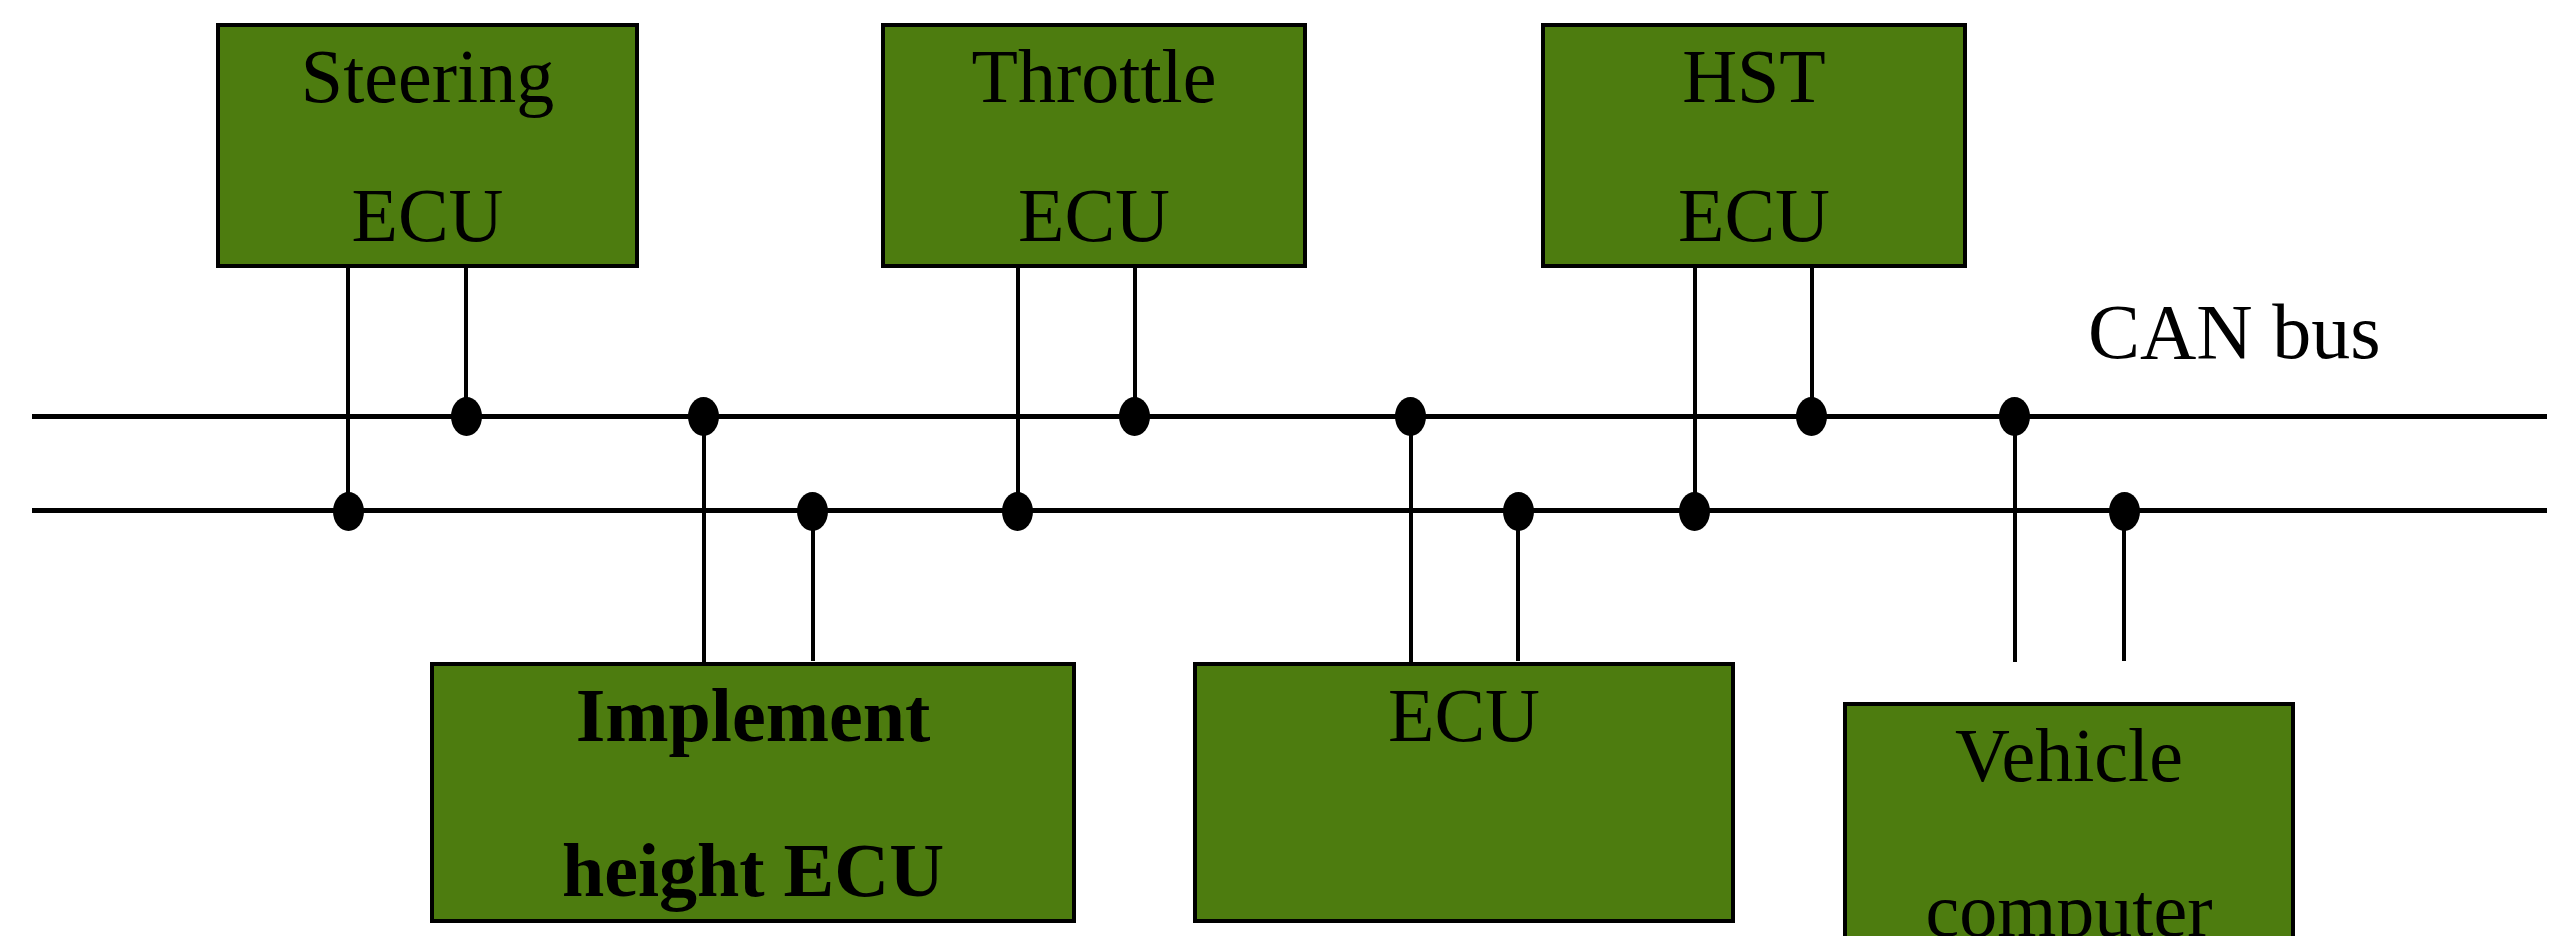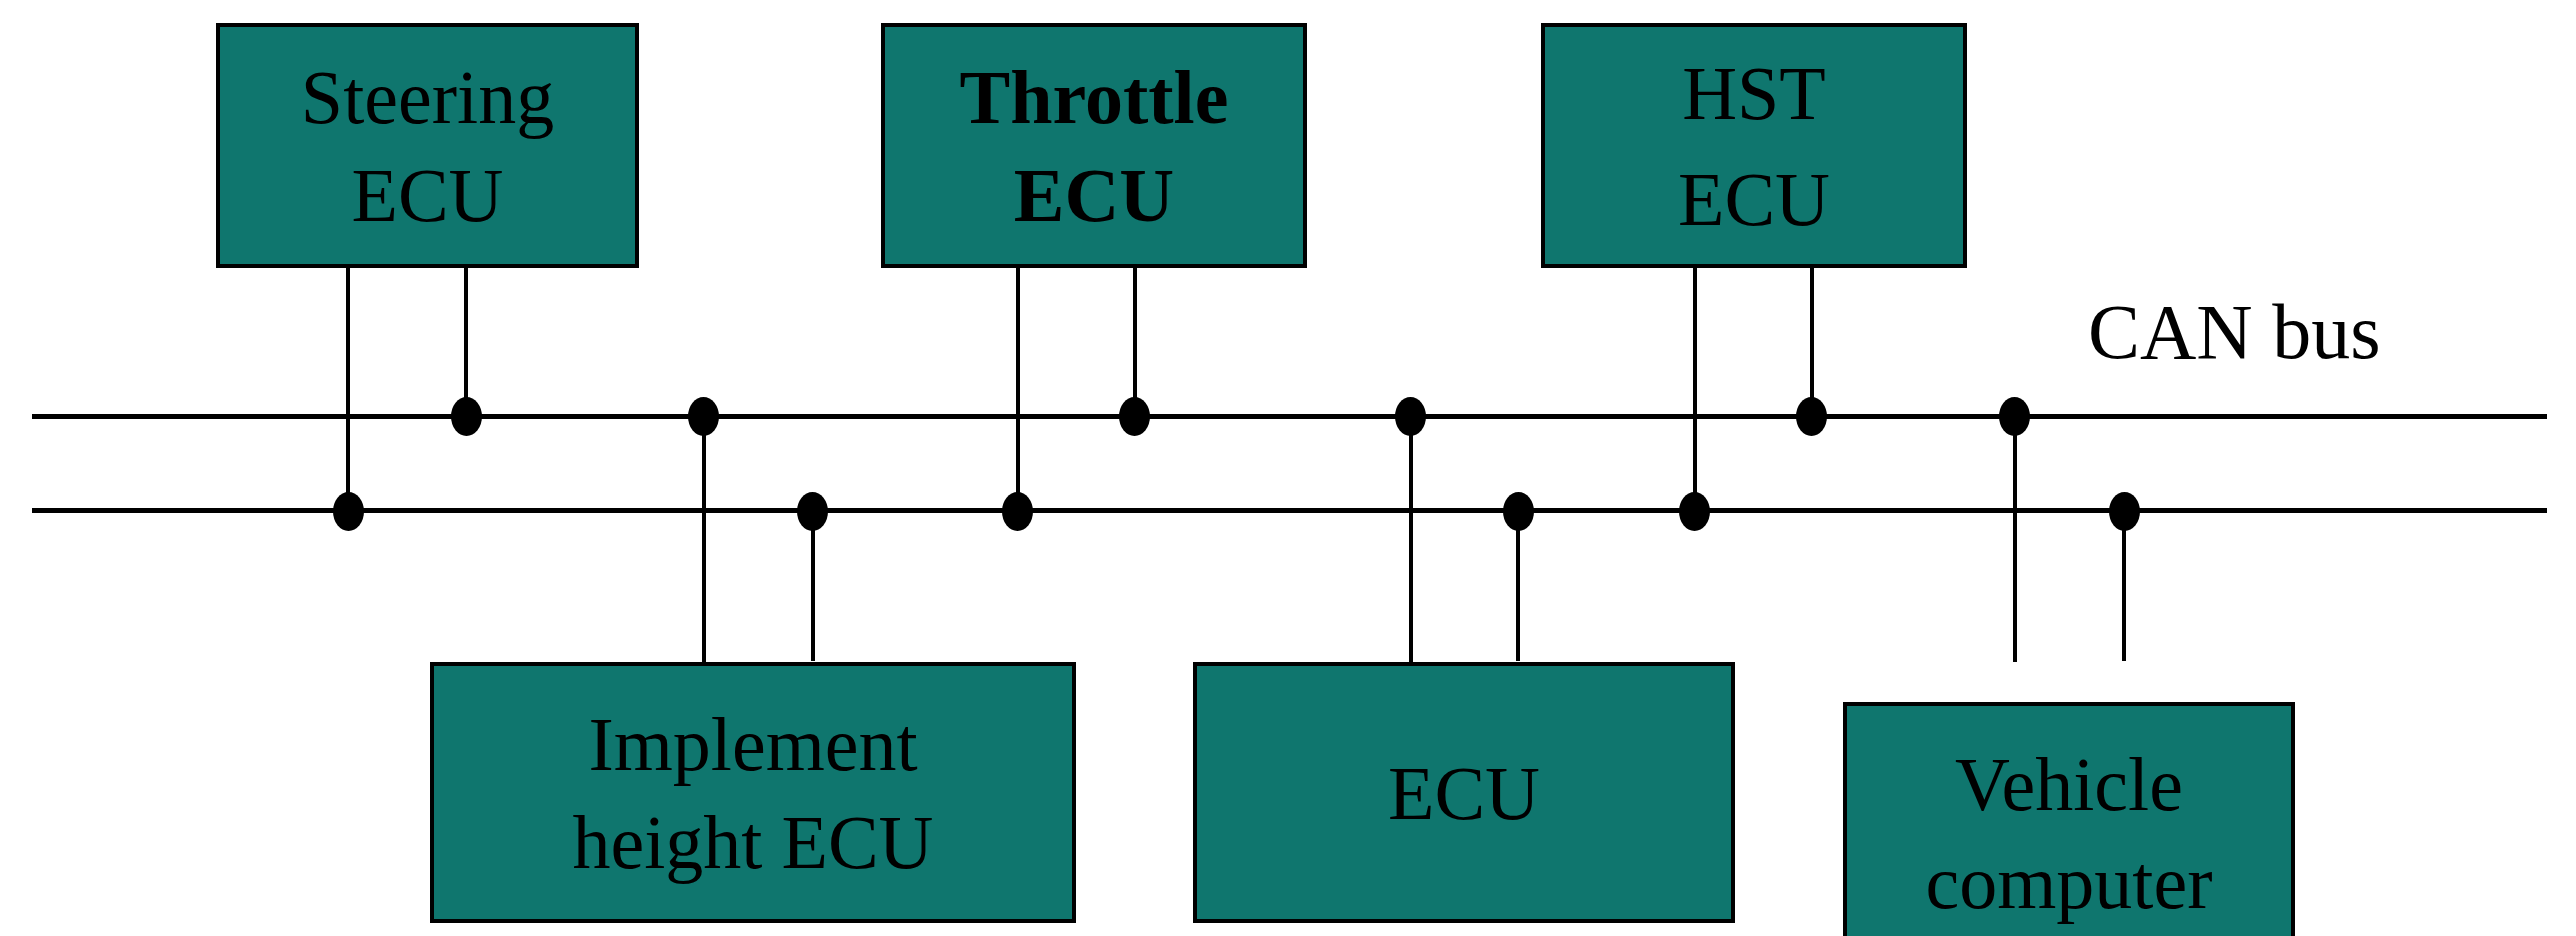--- a/index.html
+++ b/index.html
@@ -30,25 +30,25 @@
     position: absolute;
     width: 31px;
     height: 39px;
     background: #000000;
     border-radius: 50%;
   }
   .node {
     position: absolute;
     box-sizing: border-box;
     border: 4.9px solid #000000;
-    background: #0f766e;
+    background: #4d7c0f;
     display: flex;
     flex-direction: column;
     align-items: center;
-    justify-content: center;
+    justify-content: space-between;
     text-align: center;
   }
   .node span {
     display: block;
     font-size: 76px;
     line-height: 98px;
     white-space: nowrap;
   }
   .bus-label {
     position: absolute;
@@ -95,30 +95,30 @@
   <div class="dot" style="left:797px;  top:492px;"></div>
   <div class="dot" style="left:1002px; top:492px;"></div>
   <div class="dot" style="left:1503px; top:492px;"></div>
   <div class="dot" style="left:1679px; top:492px;"></div>
   <div class="dot" style="left:2109px; top:492px;"></div>
 
   <div class="node" style="left:216px; top:23.4px; width:423px; height:245px;">
     <span>Steering</span>
     <span>ECU</span>
   </div>
-  <div class="node" style="left:881px; top:23.4px; width:426px; height:245px;font-weight:bold;">
+  <div class="node" style="left:881px; top:23.4px; width:426px; height:245px;">
     <span>Throttle</span>
     <span>ECU</span>
   </div>
   <div class="node" style="left:1541px; top:23.4px; width:426px; height:245px;gap:8px;">
     <span>HST</span>
     <span>ECU</span>
   </div>
 
-  <div class="node" style="left:430px; top:662px; width:646px; height:261px;">
+  <div class="node" style="left:430px; top:662px; width:646px; height:261px;font-weight:bold;">
     <span>Implement</span>
     <span>height ECU</span>
   </div>
   <div class="node" style="left:1193px; top:662px; width:542px; height:261px;">
     <span>ECU</span>
   </div>
   <div class="node" style="left:1843px; top:662px; width:452px; height:261px;margin-top:40px;">
     <span>Vehicle</span>
     <span>computer</span>
   </div>

